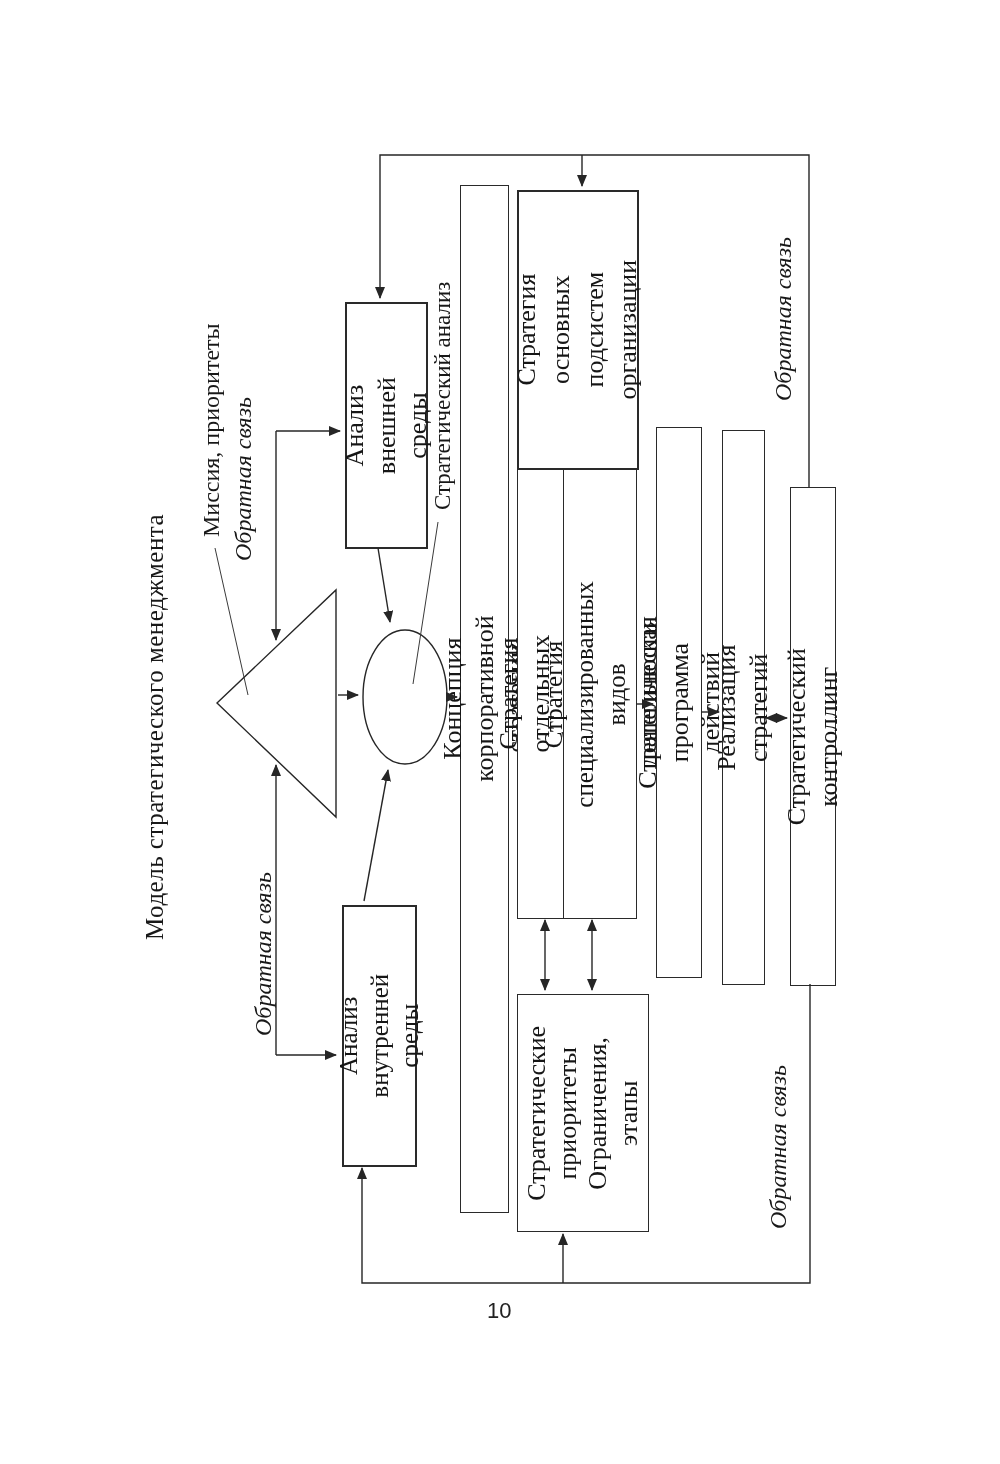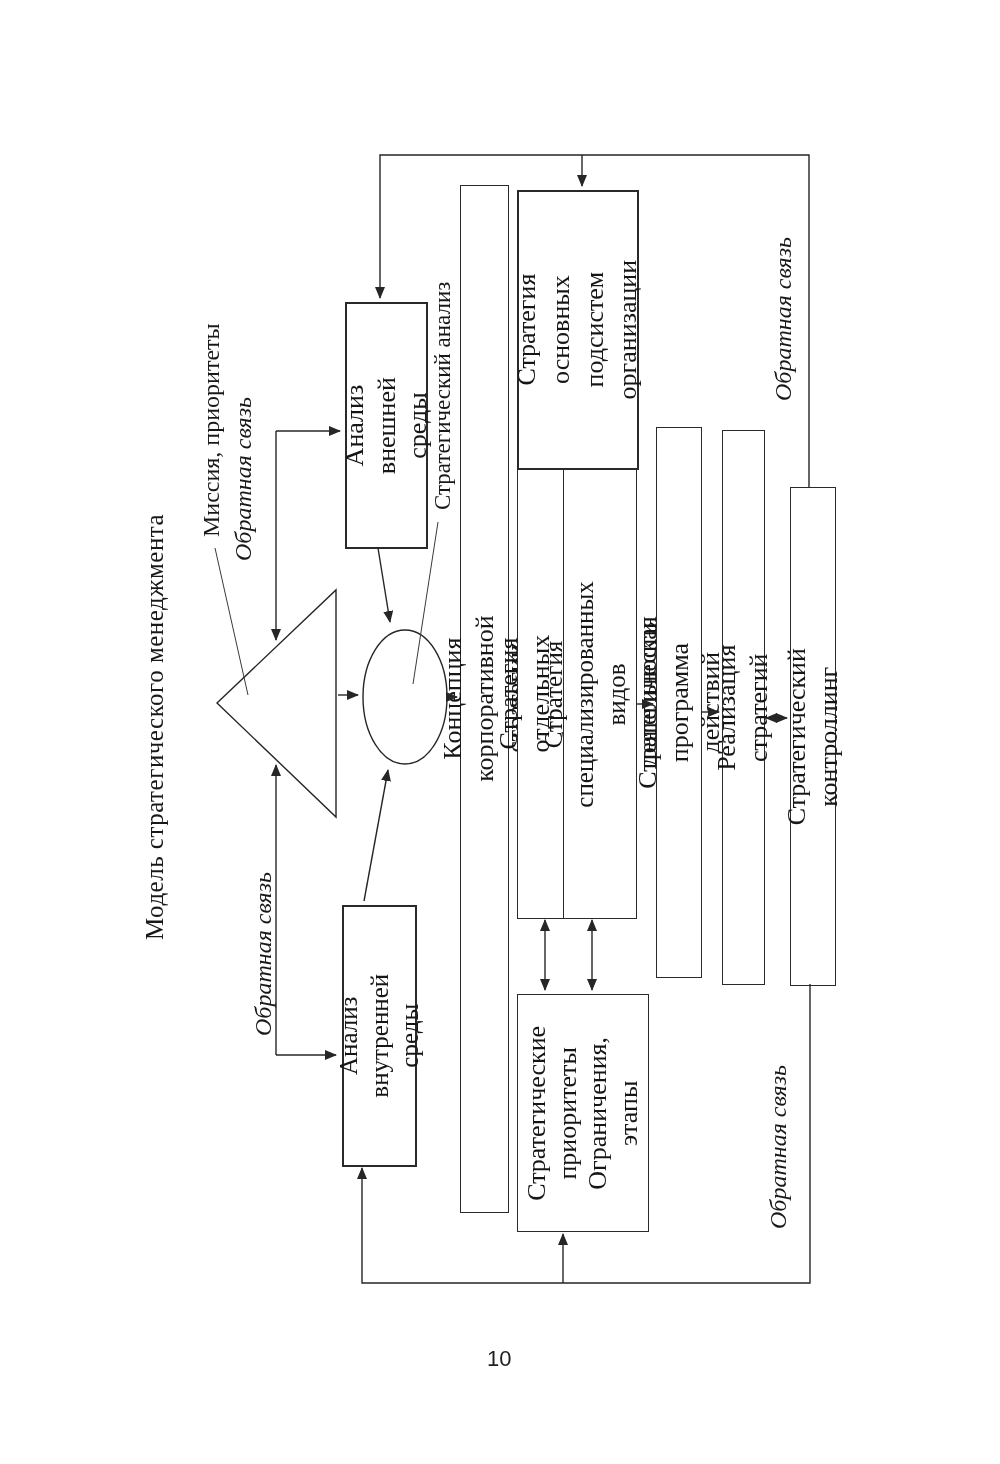--- a/index.html
+++ b/index.html
@@ -136,14 +136,14 @@
       <path d="M810,984 L810,1283 L362,1283 L362,1168" marker-end="url(#arr)"></path>
       <path d="M563,1283 L563,1234" marker-end="url(#arr)"></path>
     </g>
 
     <g stroke="#3a3a3a" stroke-width="1" fill="none">
       <path d="M215,548 L248,695"></path>
       <path d="M438,522 L413,684"></path>
     </g>
   </svg>
 
-  <div class="pagenum" style="left:487px;top:1346px;">10</div>
+  <div class="pagenum" style="left:487px;top:1298px;">10</div>
 </div>
 
 </body></html>

